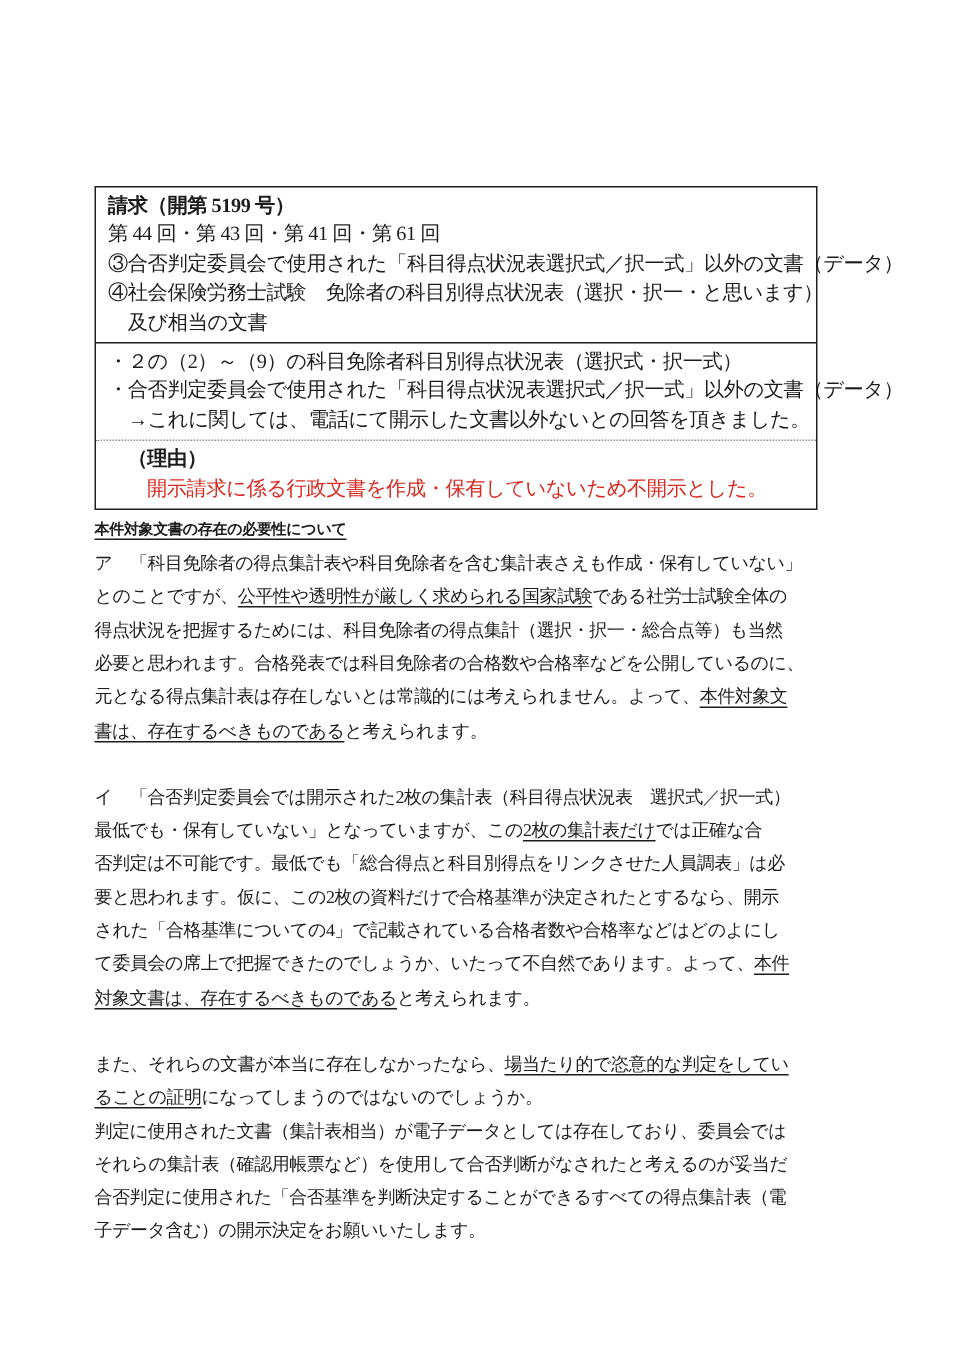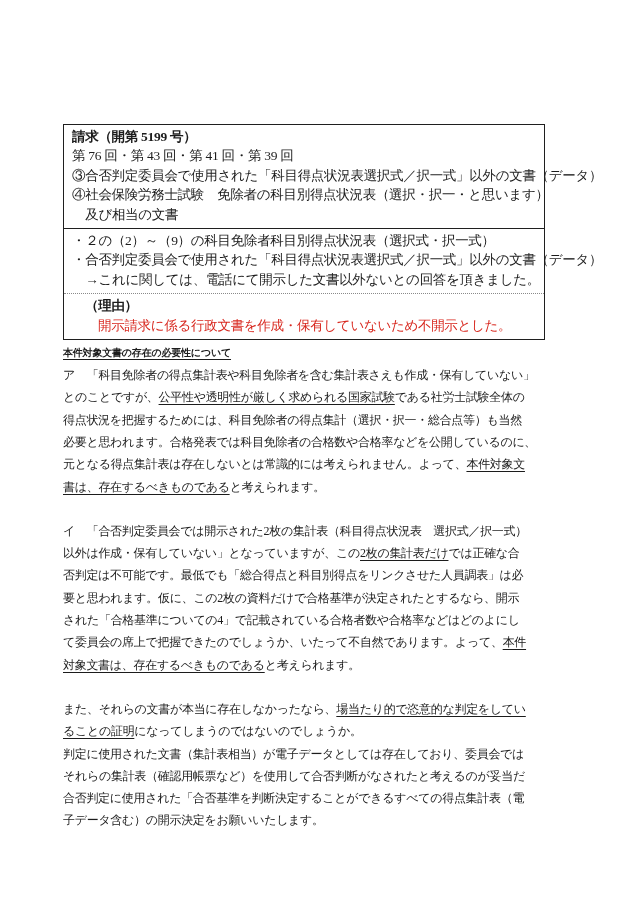--- a/index.html
+++ b/index.html
@@ -67,21 +67,21 @@
 </style>
 </head>
 <body style="--accent-red: #d8281f;">
 
 <div class="page">
 
   <div class="box">
     <section>
       <div class="line bold">請求（開第 5199 号）</div>
       <div>
-          <div class="line"><span>第 76 回・第 43 回・第 41 回・第 39 回</span></div>
+          <div class="line"><span>第 44 回・第 43 回・第 41 回・第 61 回</span></div>
           <div class="line"><span>③合否判定委員会で使用された「科目得点状況表選択式／択一式」以外の文書（データ）</span></div>
           <div class="line"><span>④社会保険労務士試験　免除者の科目別得点状況表（選択・択一・と思います）</span></div>
           <div class="line"><span>　及び相当の文書</span></div>
         </div>
     </section>
 
     <section class="notice">
       <div>
           <div class="line"><span>・２の（2）～（9）の科目免除者科目別得点状況表（選択式・択一式）</span></div>
           <div class="line"><span>・合否判定委員会で使用された「科目得点状況表選択式／択一式」以外の文書（データ）</span></div>
@@ -101,21 +101,21 @@
       <div class="para">
         <div class="line"><span>ア　「科目免除者の得点集計表や科目免除者を含む集計表さえも作成・保有していない」</span></div>
         <div class="line"><span>とのことですが、</span><span class="u">公平性や透明性が厳しく求められる国家試験</span><span>である社労士試験全体の</span></div>
         <div class="line"><span>得点状況を把握するためには、科目免除者の得点集計（選択・択一・総合点等）も当然</span></div>
         <div class="line"><span>必要と思われます。合格発表では科目免除者の合格数や合格率などを公開しているのに、</span></div>
         <div class="line"><span>元となる得点集計表は存在しないとは常識的には考えられません。よって、</span><span class="u">本件対象文</span></div>
         <div class="line"><span class="u">書は、存在するべきものである</span><span>と考えられます。</span></div>
       </div>
       <div class="para gap">
         <div class="line"><span>イ　「合否判定委員会では開示された2枚の集計表（科目得点状況表　選択式／択一式）</span></div>
-        <div class="line"><span>以外は作成・保有していない」となっていますが、この</span><span class="u">2枚の集計表だけ</span><span>では正確な合</span></div>
+        <div class="line"><span>最低でも・保有していない」となっていますが、この</span><span class="u">2枚の集計表だけ</span><span>では正確な合</span></div>
         <div class="line"><span>否判定は不可能です。最低でも「総合得点と科目別得点をリンクさせた人員調表」は必</span></div>
         <div class="line"><span>要と思われます。仮に、この2枚の資料だけで合格基準が決定されたとするなら、開示</span></div>
         <div class="line"><span>された「合格基準についての4」で記載されている合格者数や合格率などはどのよにし</span></div>
         <div class="line"><span>て委員会の席上で把握できたのでしょうか、いたって不自然であります。よって、</span><span class="u">本件</span></div>
         <div class="line"><span class="u">対象文書は、存在するべきものである</span><span>と考えられます。</span></div>
       </div>
       <div class="para gap">
         <div class="line"><span>また、それらの文書が本当に存在しなかったなら、</span><span class="u">場当たり的で恣意的な判定をしてい</span></div>
         <div class="line"><span class="u">ることの証明</span><span>になってしまうのではないのでしょうか。</span></div>
       </div>

